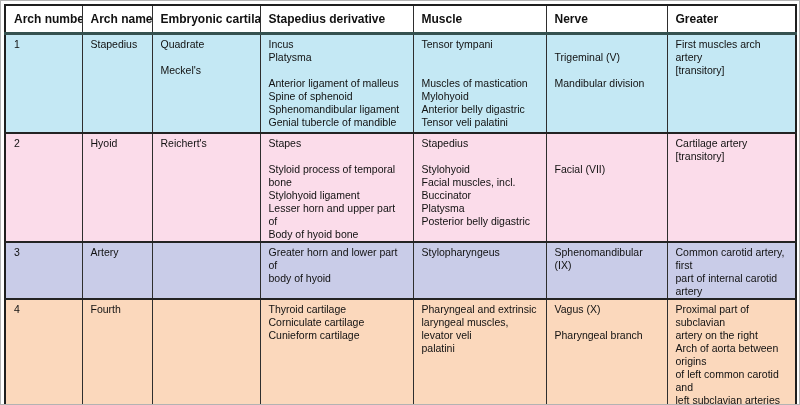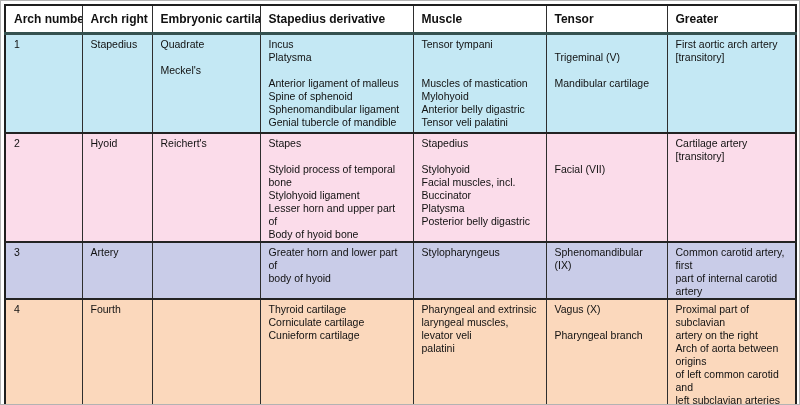--- a/index.html
+++ b/index.html
@@ -72,25 +72,25 @@
         <col class="c1">
         <col class="c2">
         <col class="c3">
       <col class="c4">
         <col class="c5">
         <col class="c6">
     </colgroup>
     <thead>
       <tr>
         <th>Arch number</th>
-        <th>Arch right</th>
+        <th>Arch name</th>
         <th>Embryonic cartilage</th>
         <th>Stapedius derivative</th>
         <th>Muscle</th>
-        <th>Tensor</th>
+        <th>Nerve</th>
         <th>Greater</th>
       </tr>
     </thead>
     <tbody>
       <tr class="r0" style="background-color: rgb(196, 232, 244);">
         <td>1</td>
         <td>Stapedius</td>
         <td>Quadrate
 
 Meckel's</td>
@@ -104,22 +104,22 @@
         <td>Tensor tympani
 
 
 Muscles of mastication
 Mylohyoid
 Anterior belly digastric
 Tensor veli palatini</td>
         <td>
 Trigeminal (V)
 
-Mandibular cartilage</td>
-        <td>First aortic arch artery
+Mandibular division</td>
+        <td>First muscles arch artery
 [transitory]</td>
       </tr>
       <tr class="r1" style="background-color: rgb(251, 220, 234);">
         <td>2</td>
         <td>Hyoid</td>
         <td>Reichert's</td>
         <td>Stapes
 
 Styloid process of temporal bone
 Stylohyoid ligament

